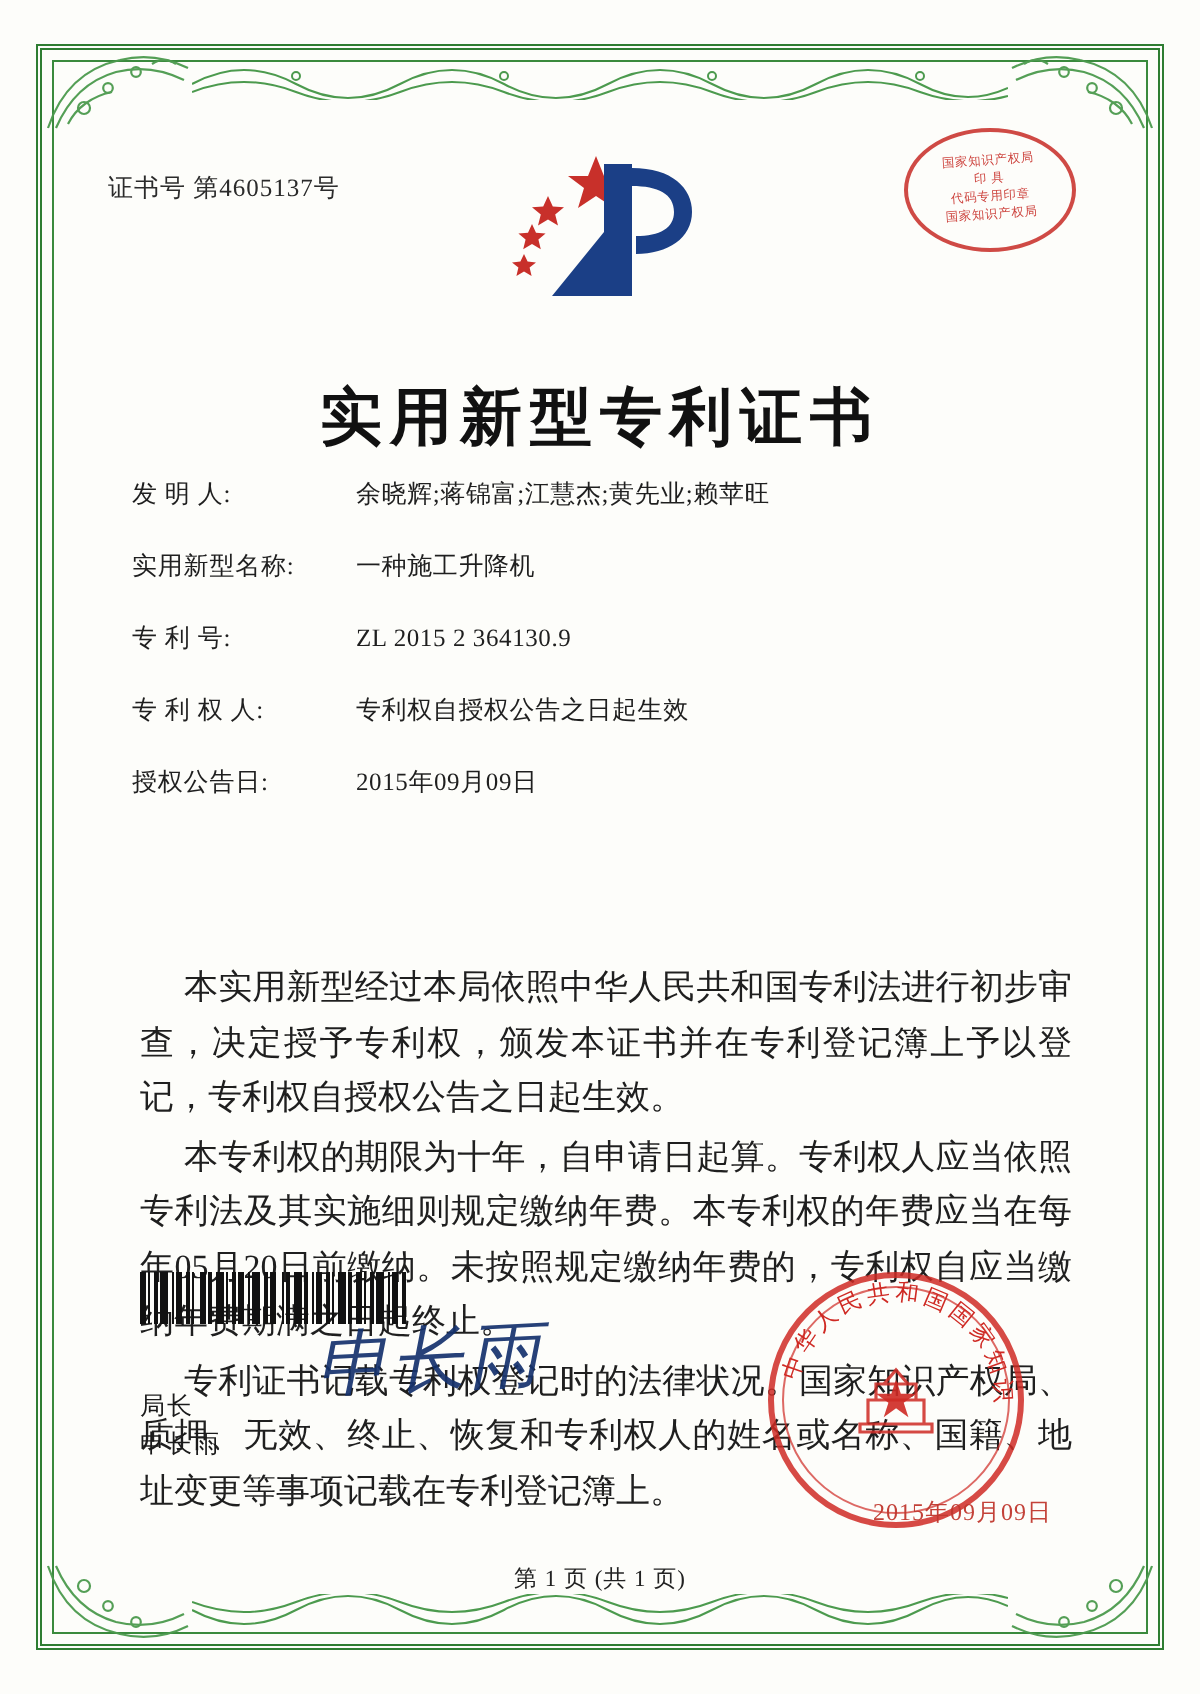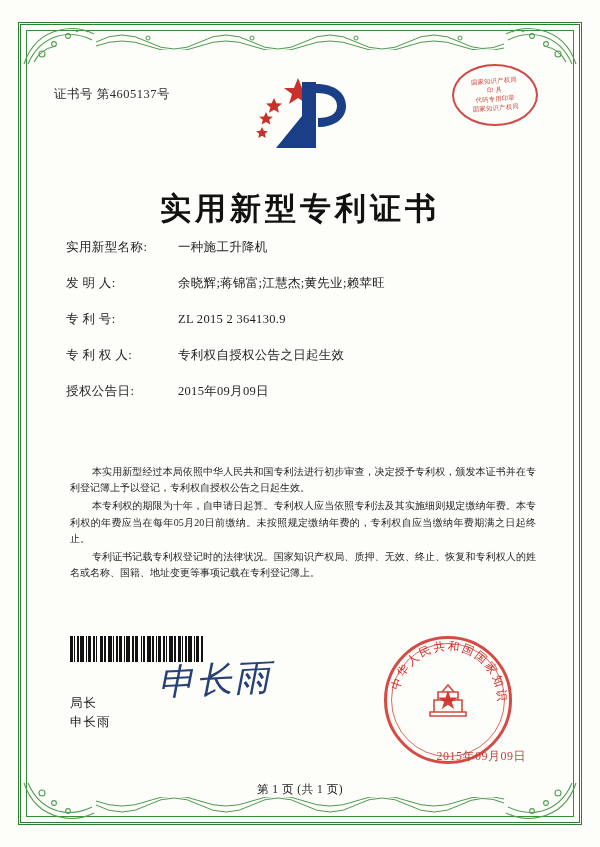--- a/index.html
+++ b/index.html
@@ -154,22 +154,22 @@
   .field-value {
     flex: 1;
     color: #1f1f1f;
     letter-spacing: .3px;
   }
 
   .body-text {
     position: absolute;
     left: 30px;
     right: 24px;
-    top: 416px;
-    font-size: 10px;
+    top: 432px;
+    font-size: 17px;
     line-height: 1.62;
     text-align: justify;
     color: #1f1f1f;
   }
   .body-text p {
     margin: 0 0 2px 0;
     text-indent: 22px;
   }
 
   
@@ -356,26 +356,26 @@
           <path d="M76 12 C 96 12, 106 22, 106 34 C 106 47, 94 55, 78 55 L78 46 C 90 46, 97 42, 97 34 C 97 25, 89 21, 76 21 Z" fill="#1b3f86"></path>
           <path d="M62 44 L62 76 L36 76 Z" fill="#1b3f86"></path>
         </g>
       </svg>
     </div>
 
     <div class="title">实用新型专利证书</div>
 
     <div class="fields">
       <div class="field-row">
+        <div class="field-label">发 明 人:</div>
+        <div class="field-value">余晓辉;蒋锦富;江慧杰;黄先业;赖苹旺</div>
+      </div>
+      <div class="field-row">
         <div class="field-label">实用新型名称:</div>
         <div class="field-value">一种施工升降机</div>
-      </div>
-      <div class="field-row">
-        <div class="field-label">发 明 人:</div>
-        <div class="field-value">余晓辉;蒋锦富;江慧杰;黄先业;赖苹旺</div>
       </div>
       <div class="field-row">
         <div class="field-label">专 利 号:</div>
         <div class="field-value">ZL 2015 2 364130.9</div>
       </div>
       <div class="field-row">
         <div class="field-label">专 利 权 人:</div>
         <div class="field-value">专利权自授权公告之日起生效</div>
       </div>
       <div class="field-row">

